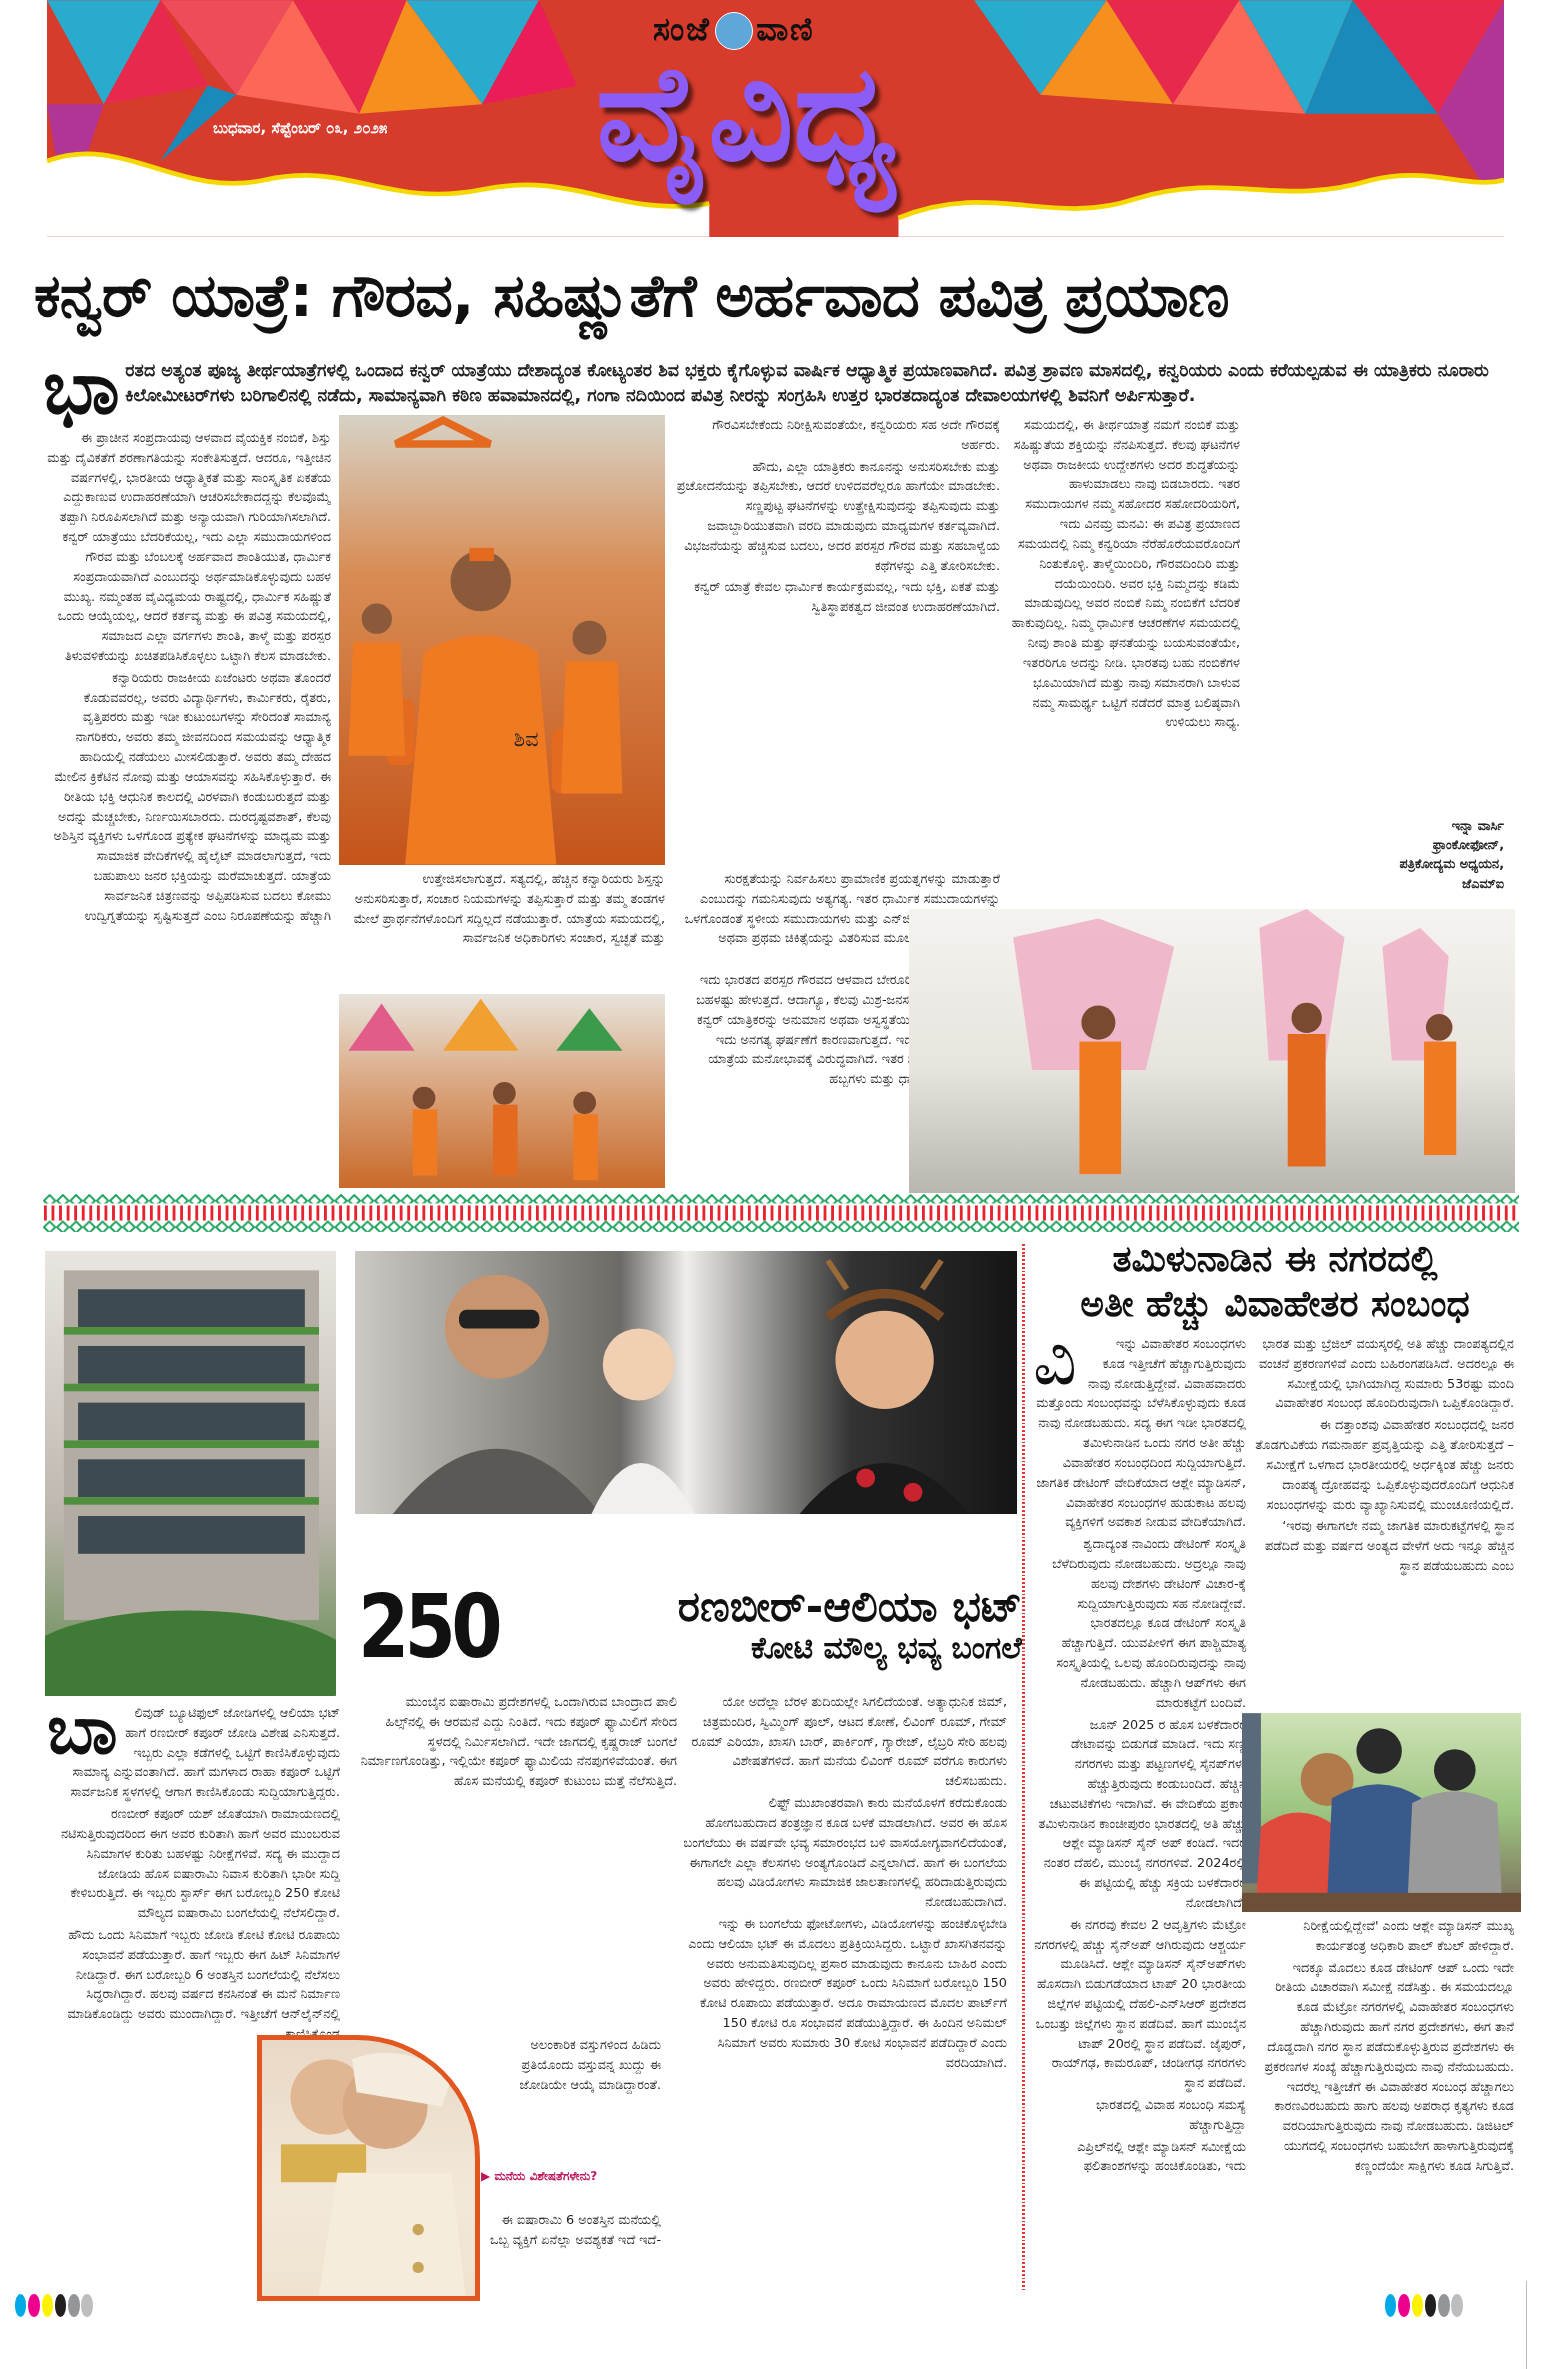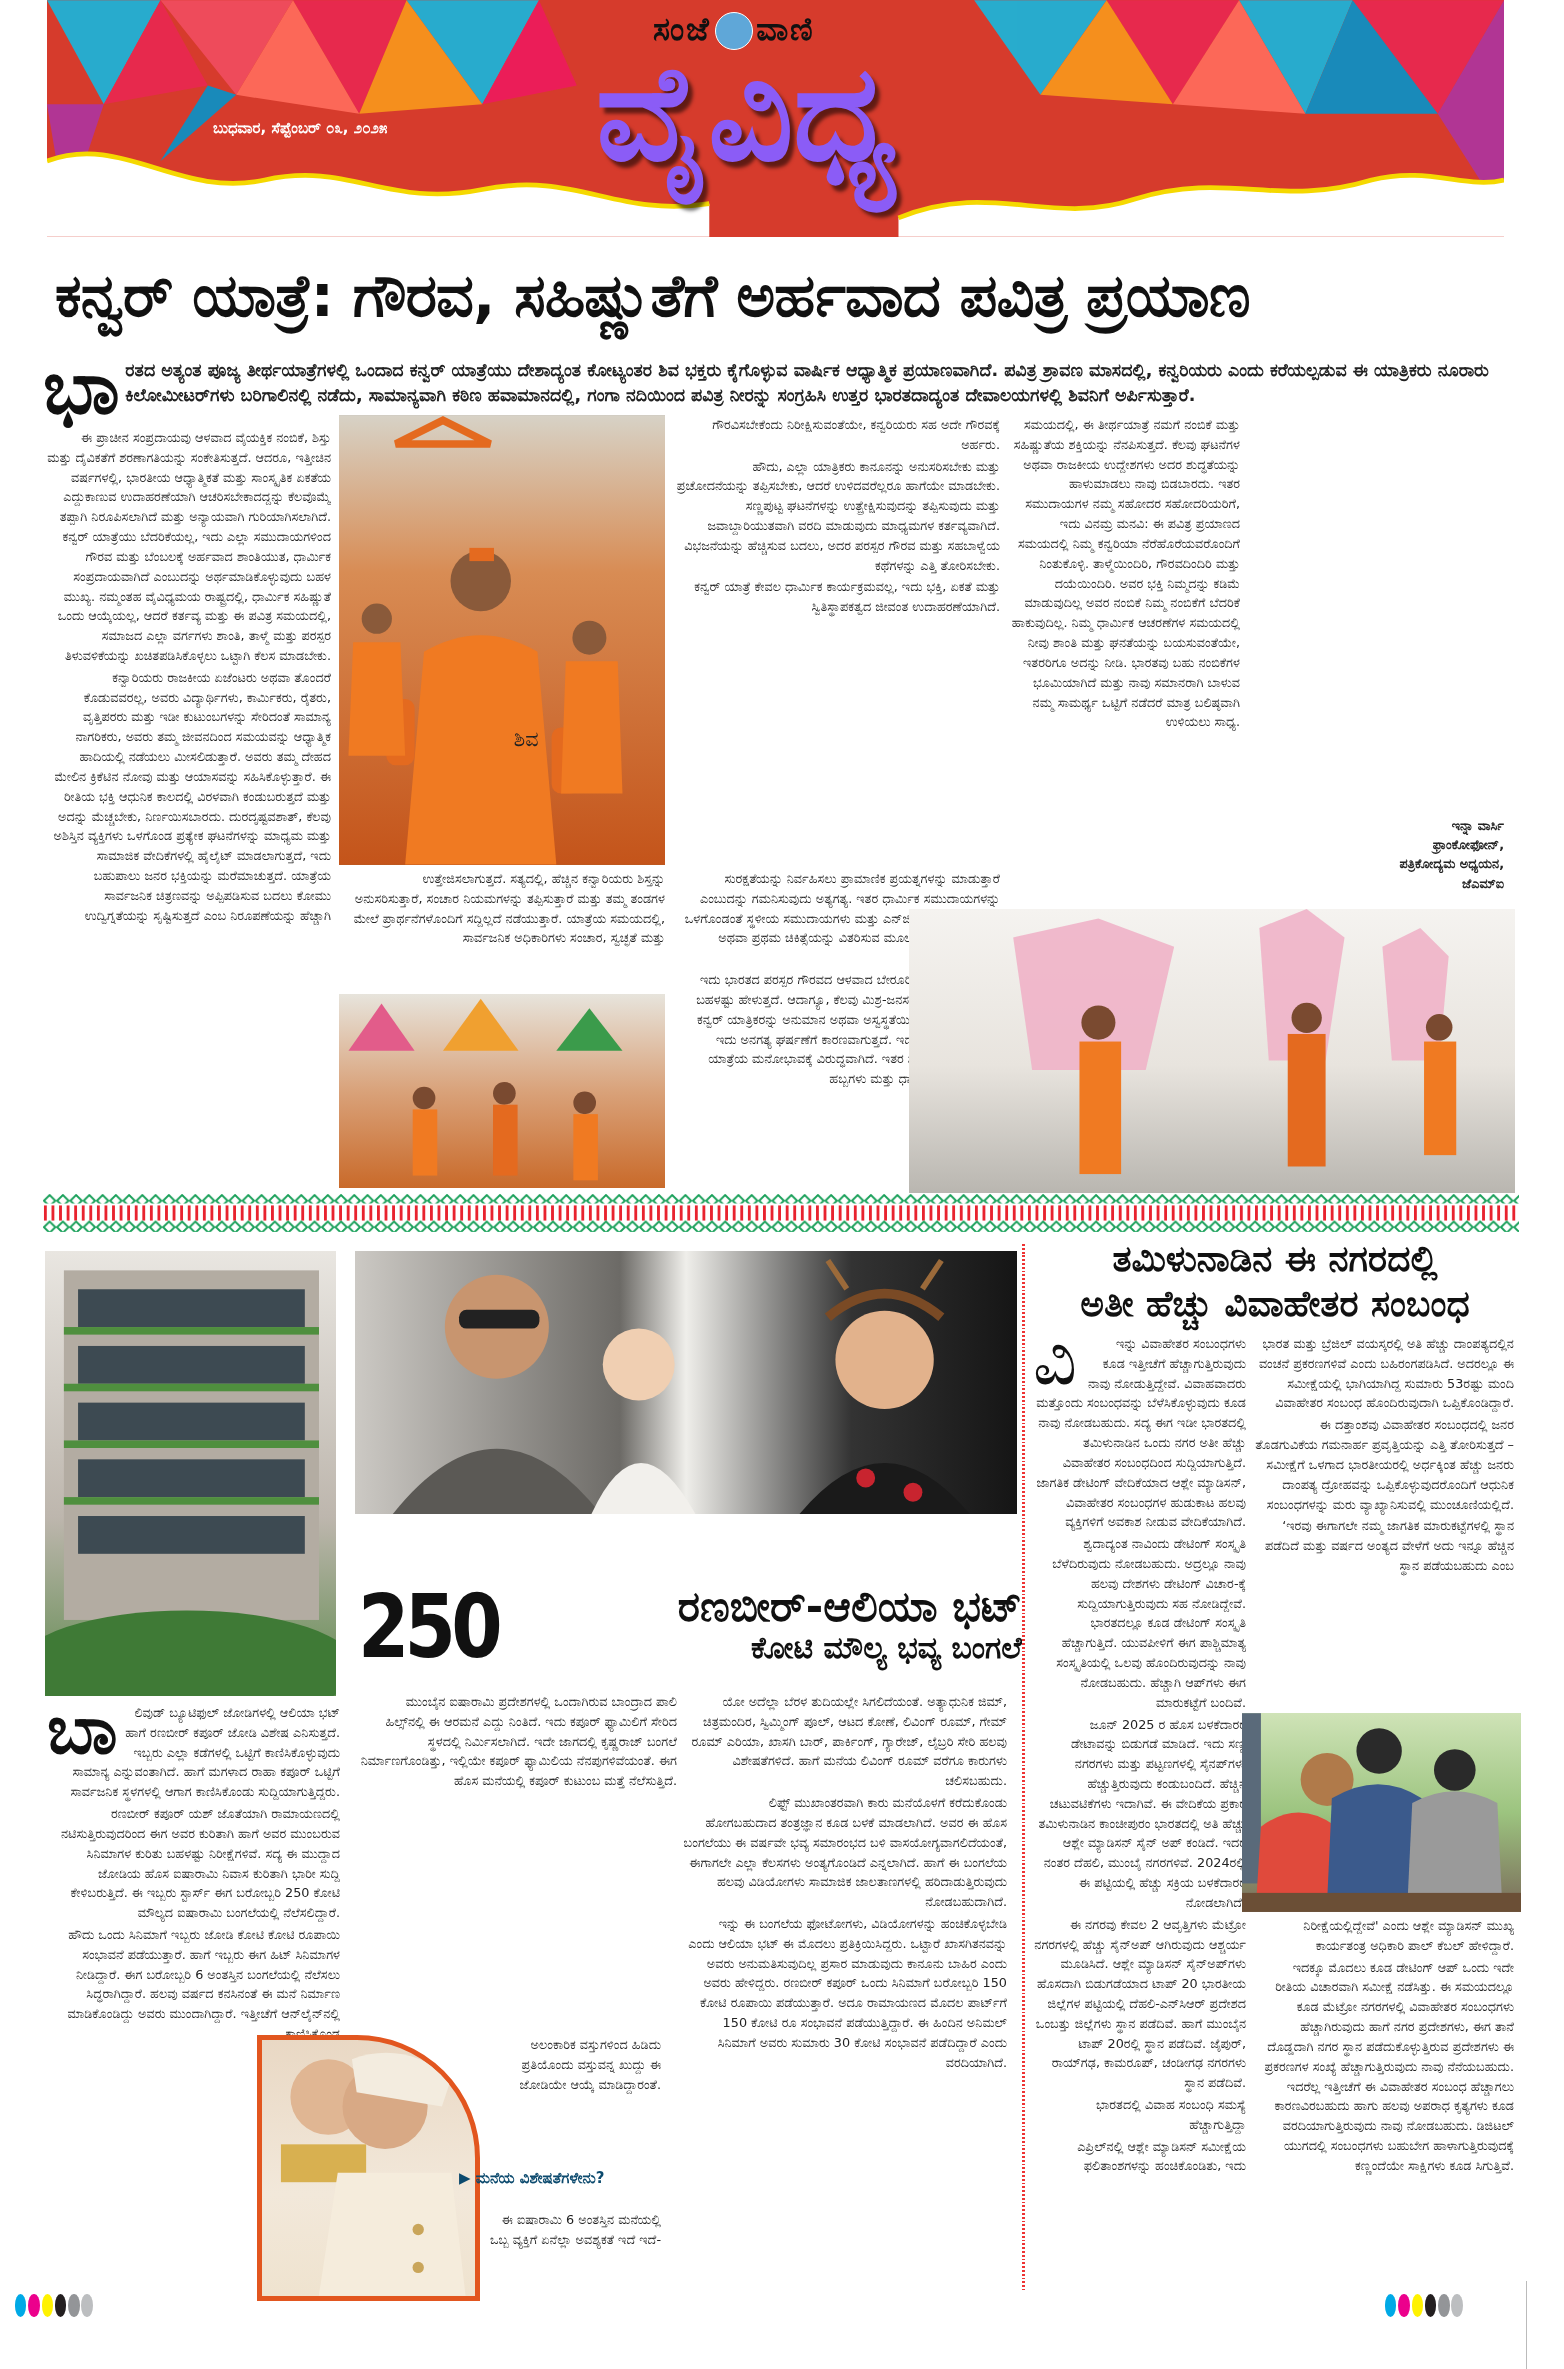--- a/index.html
+++ b/index.html
@@ -6,21 +6,21 @@
   body{width:1564px;height:2370px;position:relative;overflow:hidden;font-family:"DejaVu Sans",sans-serif;color:#222;}
   .abs{position:absolute;}
   
   #masthead{left:47px;top:0;width:1457px;height:237px;background:#d63b2c;overflow:hidden;}
   #paper-name{left:653px;top:9.5px;font-size:32px;font-weight:bold;color:#111;letter-spacing:1.9px;}
   #paper-name .globe{display:inline-block;width:36px;height:36px;border-radius:50%;background:#5fa7d8;border:1.9px solid #fff;vertical-align:middle;margin:0 3.8px;}
   #section-title{left:596px;top:47px;font-size:132px;font-weight:bold;color:#8b5cf6;text-shadow:4.7px 5.7px 3.8px rgba(0,0,0,.55);line-height:1;}
   #issue-date{left:213px;top:119px;font-size:15px;color:#fff;font-weight:bold;}
   
   .headline{font-family:"DejaVu Sans",sans-serif;font-weight:bold;color:#111;line-height:1.05;}
-  #kanwar-headline{left:55px;top:265px;width:1476px;font-size:59px;letter-spacing:-0.9px;}
+  #kanwar-headline{left:34px;top:265px;width:1476px;font-size:59px;letter-spacing:-0.9px;}
   #kanwar-lede{left:43px;top:358px;width:1476px;font-size:17.5px;font-weight:bold;line-height:1.42;}
   .dropcap{float:left;font-size:74px;font-weight:bold;line-height:.8;margin-right:5.7px;color:#111;}
   .col{font-size:12.8px;line-height:1.55;text-align:right;color:#222;}
   .col p{margin:0 0 1.9px 0;text-indent:13.2px;}
   .photo{overflow:hidden;}
   .caption{font-size:12.8px;font-weight:bold;text-align:right;line-height:1.5;color:#222;}
   
   #divider{left:43px;top:1194px;width:1476px;height:38px;}
   .vrule{position:absolute;width:2.8px;background:repeating-linear-gradient(#e33 0 1.9px,#fff 1.9px 3.8px);}
   .cmyk{position:absolute;top:2294px;display:flex;gap:1.9px;}
@@ -223,21 +223,21 @@
     <rect x="20" y="110" width="90" height="40" fill="#d8b050"></rect>
     <path d="M60,270 L80,140 L200,140 L215,270 Z" fill="#f5ecdc"></path>
     <circle cx="165" cy="200" r="6" fill="#c9a55a"></circle>
       <circle cx="165" cy="240" r="6" fill="#c9a55a"></circle>
   </svg>
 </div>
 
 <div class="abs col" style="left:481px;top:2035px;width:180px;height:132px;overflow:hidden;">
   <p>ಅಲಂಕಾರಿಕ ವಸ್ತುಗಳಿಂದ ಹಿಡಿದು ಪ್ರತಿಯೊಂದು ವಸ್ತುವನ್ನ ಖುದ್ದು ಈ ಜೋಡಿಯೇ ಆಯ್ಕೆ ಮಾಡಿದ್ದಾರಂತೆ.</p>
 </div>
-<div class="abs" style="left:459px;top:2167px;width:180px;font-size:15px;font-weight:bold;color:#0c4a6e;line-height:1.5;">
+<div class="abs" style="left:481px;top:2167px;width:180px;font-size:12px;font-weight:bold;color:#be185d;line-height:1.5;">
   <span>▶</span>
   <span>ಮನೆಯ ವಿಶೇಷತೆಗಳೇನು?</span>
 </div>
 <div class="abs col" style="left:481px;top:2210px;width:180px;height:80px;overflow:hidden;">
   <p>ಈ ಐಷಾರಾಮಿ 6 ಅಂತಸ್ತಿನ ಮನೆಯಲ್ಲಿ ಒಬ್ಬ ವ್ಯಕ್ತಿಗೆ ಏನೆಲ್ಲಾ ಅವಶ್ಯಕತೆ ಇದೆ ಇದೆ-</p>
 </div>
 
 <div class="abs col" style="left:681px;top:1692px;width:326px;height:596px;overflow:hidden;">
   <p style="text-indent:0">ಯೋ ಅದೆಲ್ಲಾ ಬೆರಳ ತುದಿಯಲ್ಲೇ ಸಿಗಲಿದೆಯಂತೆ. ಅತ್ಯಾಧುನಿಕ ಜಿಮ್, ಚಿತ್ರಮಂದಿರ, ಸ್ವಿಮ್ಮಿಂಗ್ ಪೂಲ್, ಆಟದ ಕೋಣೆ, ಲಿವಿಂಗ್ ರೂಮ್, ಗೇಮ್ ರೂಮ್ ಎರಿಯಾ, ಖಾಸಗಿ ಬಾರ್, ಪಾರ್ಕಿಂಗ್, ಗ್ಯಾರೇಜ್, ಲೈಬ್ರರಿ ಸೇರಿ ಹಲವು ವಿಶೇಷತೆಗಳಿದೆ. ಹಾಗೆ ಮನೆಯ ಲಿವಿಂಗ್ ರೂಮ್ ವರೆಗೂ ಕಾರುಗಳು ಚಲಿಸಬಹುದು.</p>
   <p>ಲಿಫ್ಟ್ ಮುಖಾಂತರವಾಗಿ ಕಾರು ಮನೆಯೊಳಗೆ ಕರೆದುಕೊಂಡು ಹೋಗಬಹುದಾದ ತಂತ್ರಜ್ಞಾನ ಕೂಡ ಬಳಕೆ ಮಾಡಲಾಗಿದೆ. ಅವರ ಈ ಹೊಸ ಬಂಗಲೆಯು ಈ ವರ್ಷವೇ ಭವ್ಯ ಸಮಾರಂಭದ ಬಳಿ ವಾಸಯೋಗ್ಯವಾಗಲಿದೆಯಂತೆ, ಈಗಾಗಲೇ ಎಲ್ಲಾ ಕೆಲಸಗಳು ಅಂತ್ಯಗೊಂಡಿದೆ ಎನ್ನಲಾಗಿದೆ. ಹಾಗೆ ಈ ಬಂಗಲೆಯ ಹಲವು ವಿಡಿಯೋಗಳು ಸಾಮಾಜಿಕ ಜಾಲತಾಣಗಳಲ್ಲಿ ಹರಿದಾಡುತ್ತಿರುವುದು ನೋಡಬಹುದಾಗಿದೆ.</p>

